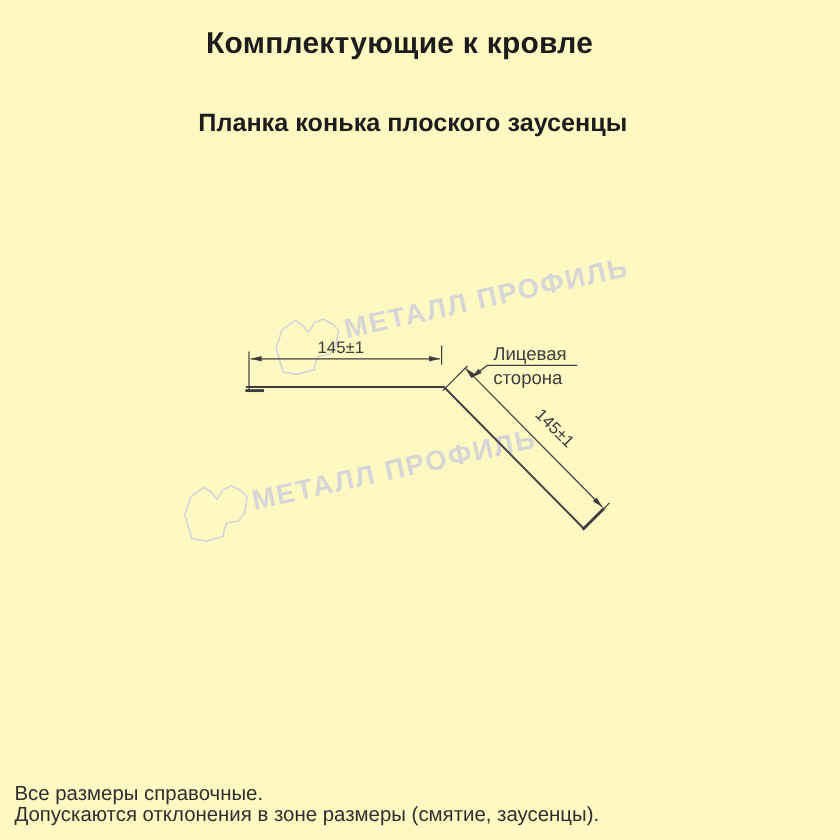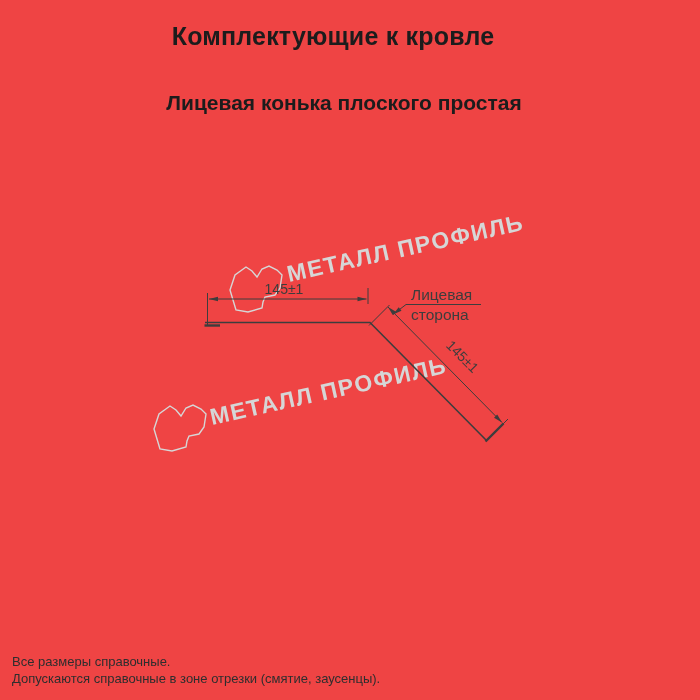--- a/index.html
+++ b/index.html
@@ -1,19 +1,19 @@
 <!DOCTYPE html>
 <html><head>
 <meta charset="utf-8">
 <style>
   html,body{margin:0;padding:0;background:#ffffff;}
   .page{
     position:relative;
     width:700px;height:700px;
-    background:#ef4444;
+    background:#fef9c3;
     overflow:hidden;
     font-family:"Liberation Sans","DejaVu Sans",sans-serif;
     color:#1f1f1f;
   }
   .page-title{
     position:absolute;top:22px;left:0;width:666px;
     text-align:center;
     font-size:25px;font-weight:bold;color:#1c1c1c;
     letter-spacing:0.2px;
   }
@@ -35,33 +35,33 @@
   .dim-text{
     font-family:"Liberation Sans","DejaVu Sans",sans-serif;
     font-size:14px;
   }
   .face-text{
     font-family:"Liberation Sans","DejaVu Sans",sans-serif;
     font-size:15.5px;
   }
   .footer-notes{
     position:absolute;left:12px;top:653px;
-    font-size:13px;color:#2e2e2e;
+    font-size:17px;color:#2e2e2e;
     line-height:17px;
   }
 </style>
 </head>
 <body>
 
 <div class="page">
 
   <div class="page-title">Комплектующие к кровле</div>
 
   <div class="product-block">
-    <div>Лицевая конька плоского простая</div>
+    <div>Планка конька плоского заусенцы</div>
   </div>
 
   <svg class="drawing-svg" viewBox="0 0 700 700">
 
     <g fill="#d6d6d6">
       <text class="wm-text" x="289" y="282" transform="rotate(-12.5 289 282)">МЕТАЛЛ ПРОФИЛЬ</text>
     </g>
     <g fill="none" stroke-width="1.4" stroke="#d6d6d6">
       <path transform="translate(228,264)" d="M8,46 L2,26 L7,11 L18,3 L24,7 L29,13 L34,5 L41,2 L49,6 L54,11 L52,24 L47,31 L37,33 L35,38 L34,44 L20,48 Z"></path>
     </g>
@@ -101,16 +101,16 @@
     <g fill="#3d3d3d">
       <text class="dim-text" x="284" y="294" text-anchor="middle">145±1</text>
       <text class="dim-text" text-anchor="middle" transform="translate(459,360) rotate(45)">145±1</text>
       <text class="face-text" x="411" y="300">Лицевая</text>
       <text class="face-text" x="411" y="320">сторона</text>
     </g>
   </svg>
 
   <div class="footer-notes">
     <div>Все размеры справочные.</div>
-    <div>Допускаются справочные в зоне отрезки (смятие, заусенцы).</div>
+    <div>Допускаются отклонения в зоне размеры (смятие, заусенцы).</div>
   </div>
 
 </div>
 
 </body></html>

